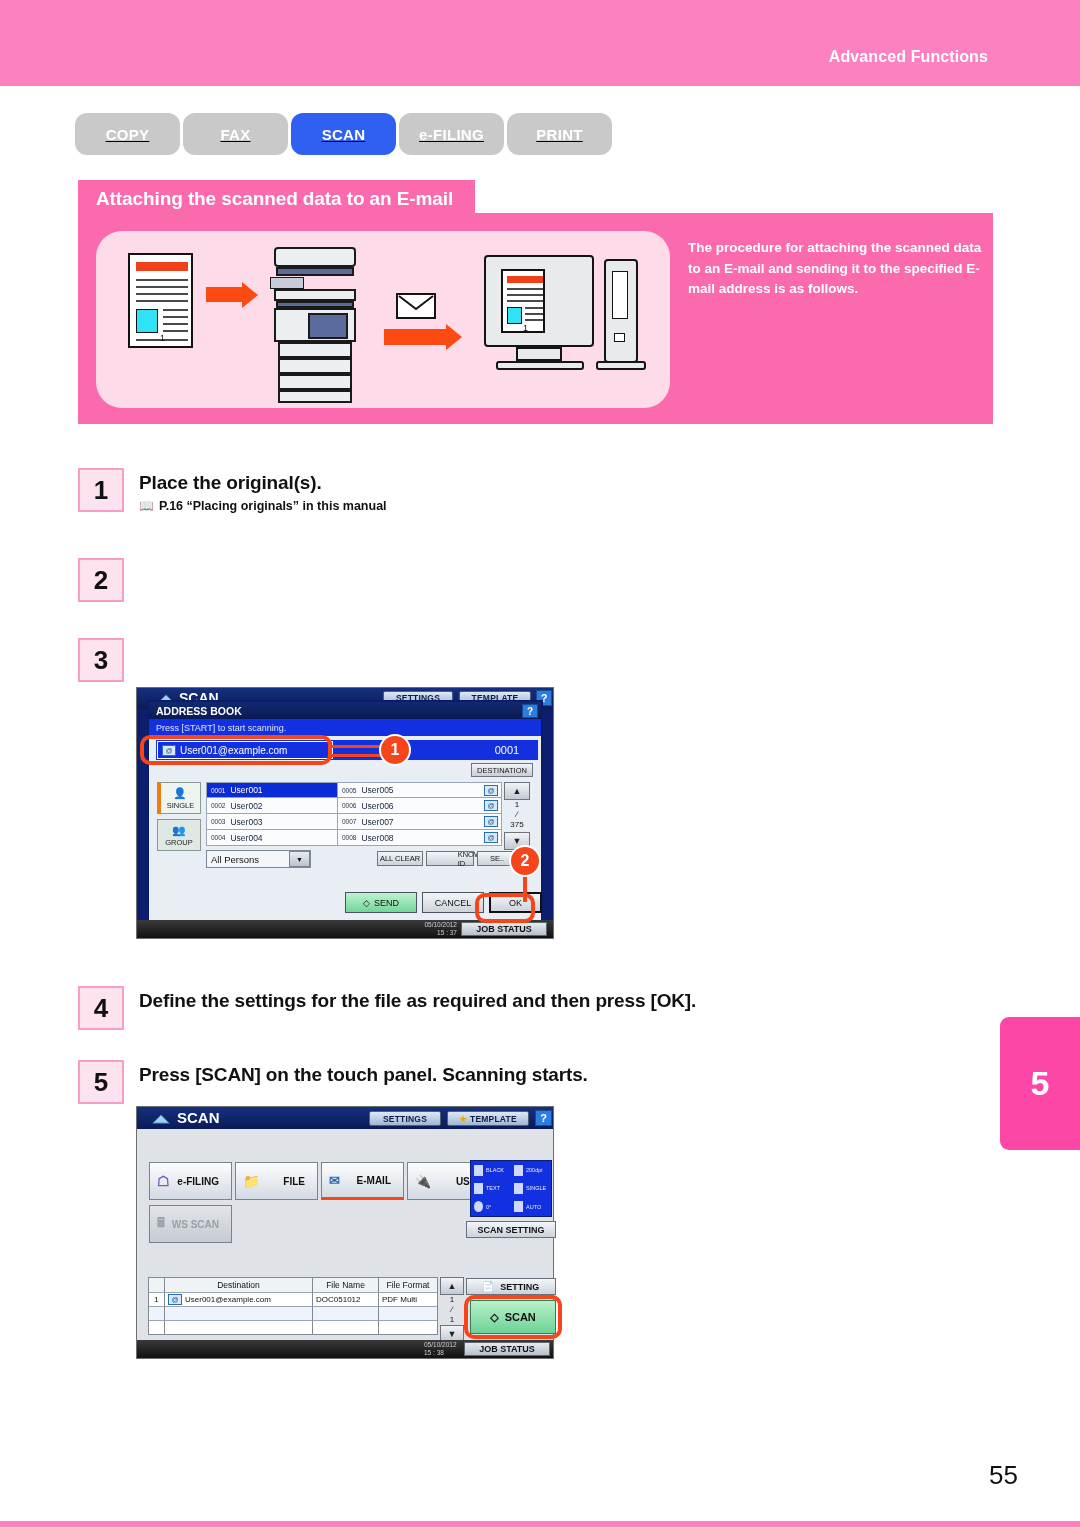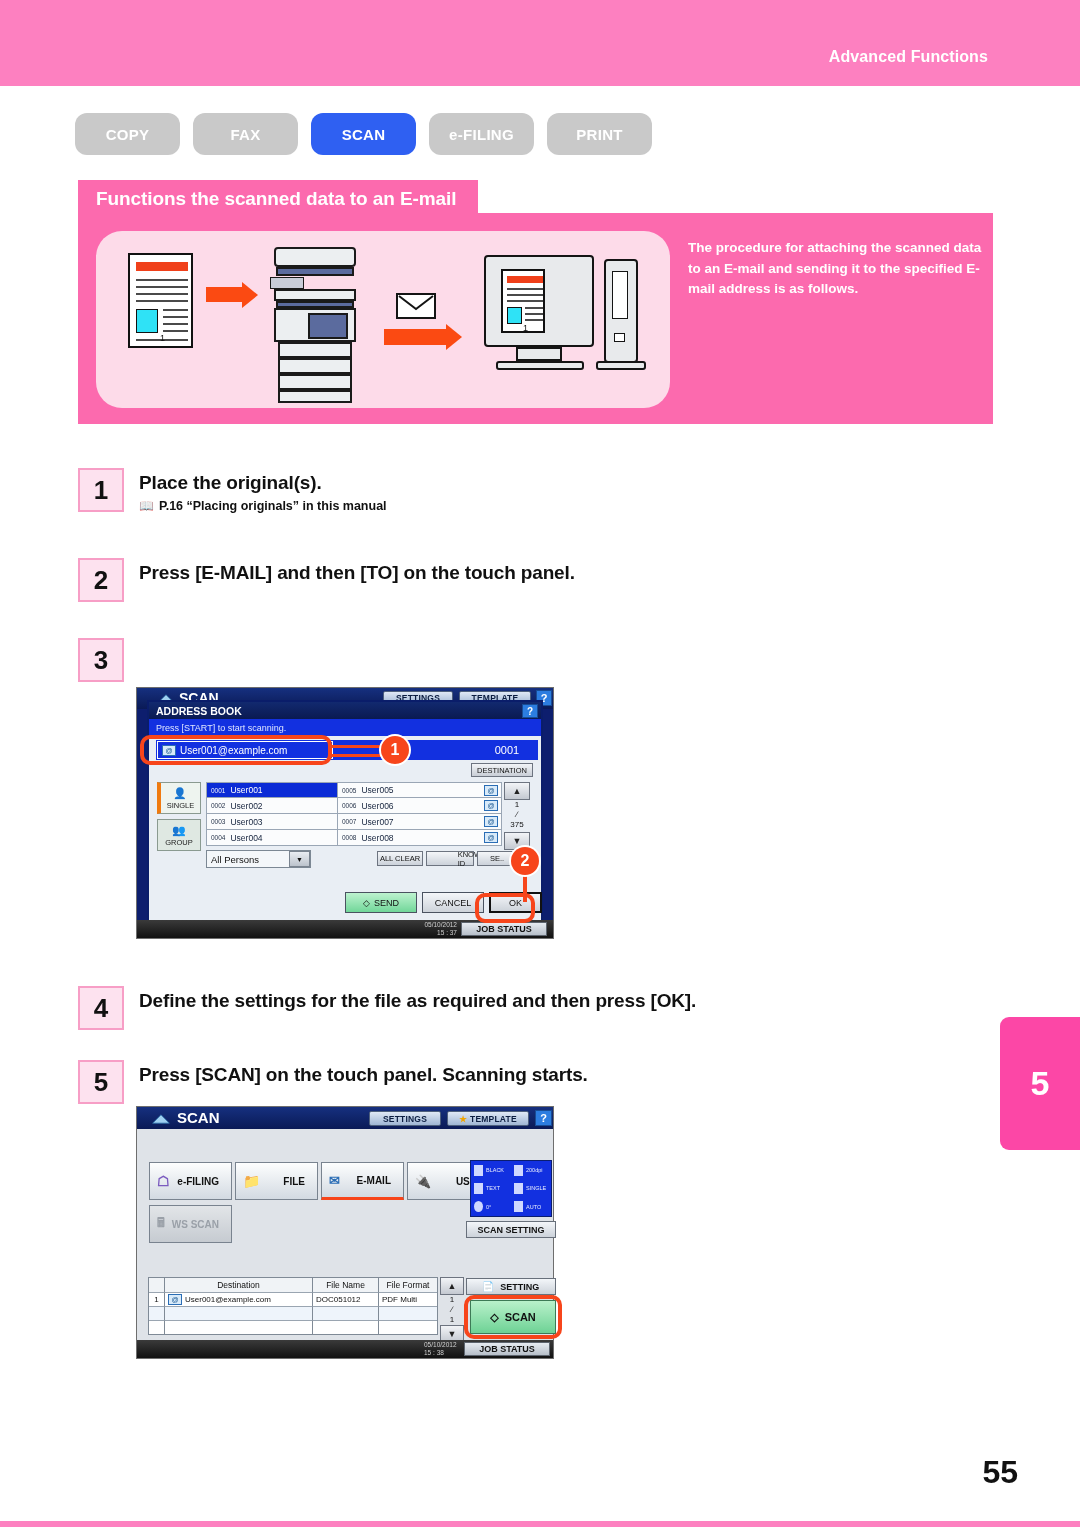--- a/index.html
+++ b/index.html
@@ -16,21 +16,21 @@
     position: absolute; left:0; top:0; width:1080px; height:86px;
     background:#fd80c0;
   }
   .header-title {
     position:absolute; right:92px; top:48px;
     font-size:16px; font-weight:bold; color:#ffffff;
     letter-spacing:.1px;
   }
 
   
-  .tabs { position:absolute; left:75px; top:113px; display:flex; gap:13px; }
+  .tabs { position:absolute; left:75px; top:113px; display:flex; gap:3px;text-decoration:underline; }
   .tab {
     width:105px; height:42px; border-radius:12px;
     background:#c9c9c9; color:#ffffff;
     font-size:15px; font-weight:bold; letter-spacing:.3px;
     display:flex; align-items:center; justify-content:center;
   }
   .tab.active { background:#2f60f2; color:#ffffff; }
 
   
   .title-bar {
@@ -304,21 +304,21 @@
 
   
   .side-tab {
     position:absolute; right:0; top:1017px; width:80px; height:133px;
     background:#fc47a6; border-radius:9px 0 0 9px;
     color:#fff; font-size:34px; font-weight:bold;
     display:flex; align-items:center; justify-content:center;
   }
   .page-number {
     position:absolute; right:62px; bottom:36px;
-    font-size:32px; font-weight:bold; color:#111;
+    font-size:26px; font-weight:normal; color:#111;
   }
   .footer-rule {
     position:absolute; left:0; bottom:0; width:1080px; height:6px; background:#fd80c0;
   }
 </style>
 </head>
 <body>
 
 <div class="page">
 
@@ -326,21 +326,21 @@
   <div class="header-title">Advanced Functions</div>
 
   <div class="tabs">
     <div class="tab">COPY</div>
     <div class="tab">FAX</div>
     <div class="tab active">SCAN</div>
     <div class="tab">e-FILING</div>
     <div class="tab">PRINT</div>
   </div>
 
-  <div class="title-bar">Functions the scanned data to an E-mail</div>
+  <div class="title-bar">Attaching the scanned data to an E-mail</div>
   <div class="intro-panel"></div>
 
   <div class="intro-illo">
 
     <div class="doc-sheet" style="left:32px; top:22px; width:65px; height:95px;">
       <div class="doc-redbar" style="left:6px; top:7px; width:52px; height:9px;"></div>
       <div class="doc-line" style="left:6px; top:24px; width:52px;"></div>
       <div class="doc-line" style="left:6px; top:31px; width:52px;"></div>
       <div class="doc-line" style="left:6px; top:38px; width:52px;"></div>
       <div class="doc-line" style="left:6px; top:45px; width:52px;"></div>
@@ -410,23 +410,20 @@
       <div class="step-title">Place the original(s).</div>
       <div class="step-ref">
         <span class="book-icon">📖</span>
         <span>P.16 “Placing originals” in this manual</span>
       </div>
     </div>
   </div>
 
   <div class="step" style="left:78px; top:558px;">
     <div class="step-num">2</div>
-    <div class="step-body">
-      <div class="step-title">Press [E-MAIL] and then [TO] on the touch panel.</div>
-    </div>
   </div>
 
   <div class="step" style="left:78px; top:638px;">
     <div class="step-num">3</div>
   </div>
 
   <div class="panel" id="panel3">
     <div class="tp-inner">
       <div class="p3-bg"></div>
       <div class="p3-topbar"></div>

